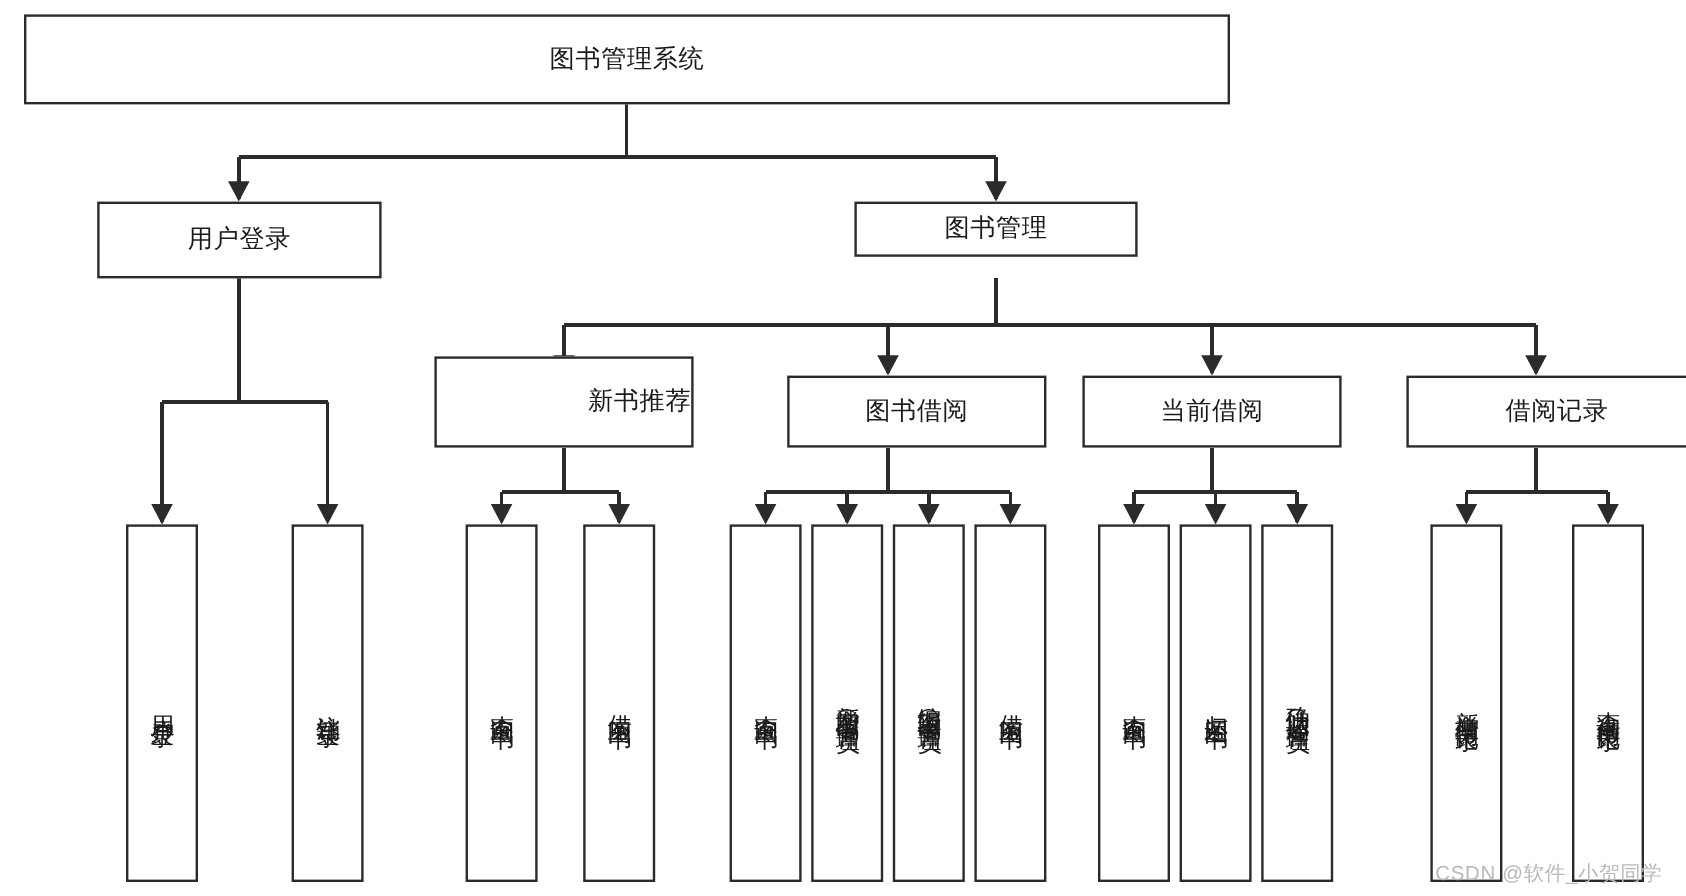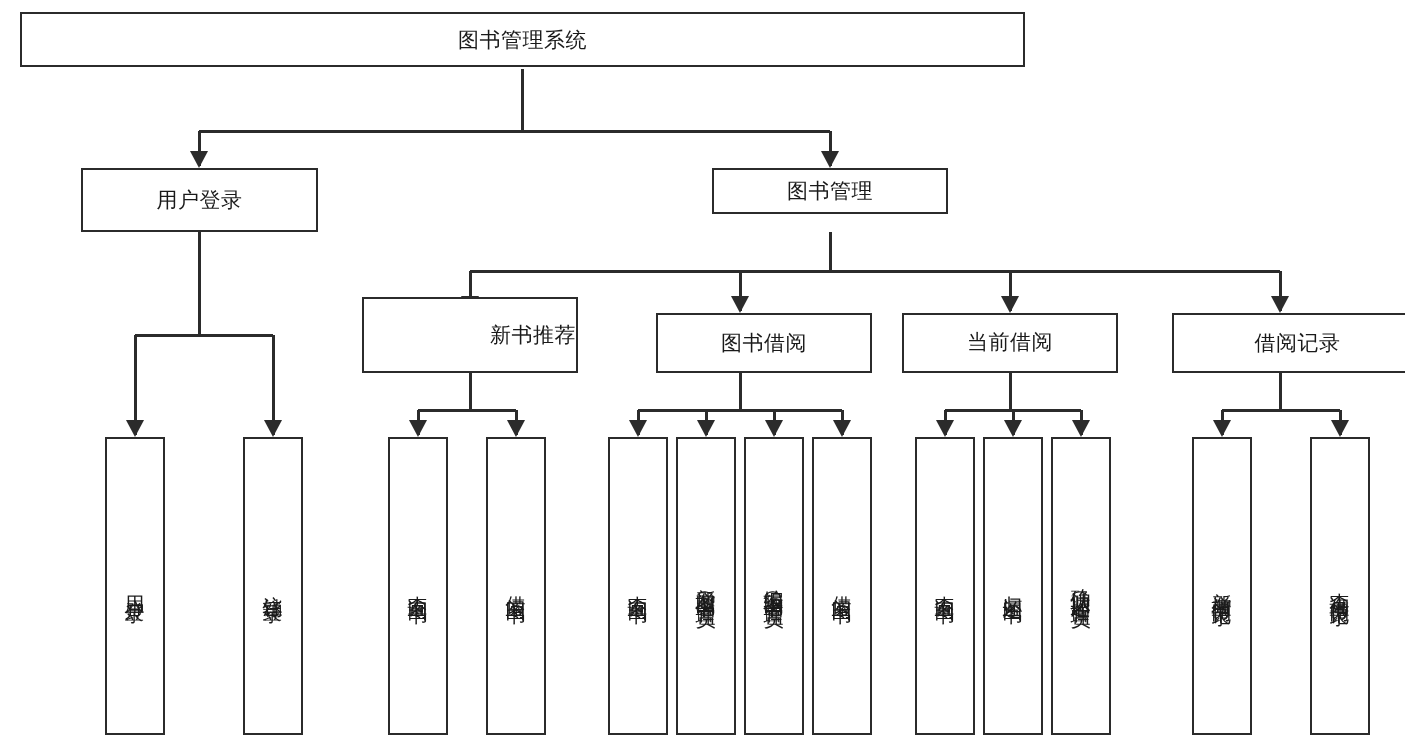--- a/index.html
+++ b/index.html
@@ -117,37 +117,37 @@
       <polygon points="1072,420 1090,420 1081,437" fill="#2b2b2b"></polygon>
       <line x1="1280" y1="373" x2="1280" y2="410" stroke="#2b2b2b" stroke-width="3" shape-rendering="crispEdges"></line>
       <line x1="1222" y1="410" x2="1340" y2="410" stroke="#2b2b2b" stroke-width="3" shape-rendering="crispEdges"></line>
       <line x1="1222" y1="410" x2="1222" y2="435" stroke="#2b2b2b" stroke-width="3" shape-rendering="crispEdges"></line>
       <polygon points="1213,420 1231,420 1222,437" fill="#2b2b2b"></polygon>
       <line x1="1340" y1="410" x2="1340" y2="435" stroke="#2b2b2b" stroke-width="3" shape-rendering="crispEdges"></line>
       <polygon points="1331,420 1349,420 1340,437" fill="#2b2b2b"></polygon>
     </svg>
 
   <div id="node-layer">
-      <div class="node-box horizontal" style="left: 20px; top: 12px; width: 1005px; height: 55px; border-color: rgb(43, 43, 43);">
+      <div class="node-box horizontal" style="left: 20px; top: 12px; width: 1005px; height: 75px; border-color: rgb(43, 43, 43);">
         <span class="node-label" style="color: rgb(26, 26, 26);">图书管理系统</span>
       </div>
       <div class="node-box horizontal" style="left: 81px; top: 168px; width: 237px; height: 64px; border-color: rgb(43, 43, 43);">
         <span class="node-label" style="color: rgb(26, 26, 26);">用户登录</span>
       </div>
       <div class="node-box horizontal" style="left: 712px; top: 168px; width: 236px; height: 46px; border-color: rgb(43, 43, 43);">
         <span class="node-label" style="color: rgb(26, 26, 26);">图书管理</span>
       </div>
       <div class="node-box horizontal" style="left: 362px; top: 297px; width: 216px; height: 76px; border-color: rgb(43, 43, 43); justify-content: flex-end;">
         <span class="node-label" style="color: rgb(26, 26, 26);">新书推荐</span>
       </div>
       <div class="node-box horizontal" style="left: 656px; top: 313px; width: 216px; height: 60px; border-color: rgb(43, 43, 43);">
         <span class="node-label" style="color: rgb(26, 26, 26);">图书借阅</span>
       </div>
       <div class="node-box horizontal" style="left: 902px; top: 313px; width: 216px; height: 60px; border-color: rgb(43, 43, 43);">
-        <span class="node-label" style="color: rgb(26, 26, 26); font-family: Liberation Serif, serif;">当前借阅</span>
+        <span class="node-label" style="color: rgb(26, 26, 26);">当前借阅</span>
       </div>
       <div class="node-box horizontal" style="left: 1172px; top: 313px; width: 251px; height: 60px; border-color: rgb(43, 43, 43);">
         <span class="node-label" style="color: rgb(26, 26, 26);">借阅记录</span>
       </div>
       <div class="node-box vertical" style="left: 105px; top: 437px; width: 60px; height: 298px; border-color: rgb(43, 43, 43);">
         <span class="node-label" style="color: rgb(26, 26, 26);">用户登录</span>
       </div>
       <div class="node-box vertical" style="left: 243px; top: 437px; width: 60px; height: 298px; border-color: rgb(43, 43, 43);">
         <span class="node-label" style="color: rgb(26, 26, 26);">注销登录</span>
       </div>
@@ -179,14 +179,15 @@
         <span class="node-label" style="color: rgb(26, 26, 26);">确认归还（管理员）</span>
       </div>
       <div class="node-box vertical" style="left: 1192px; top: 437px; width: 60px; height: 298px; border-color: rgb(43, 43, 43);">
         <span class="node-label" style="color: rgb(26, 26, 26);">新增借阅记录</span>
       </div>
       <div class="node-box vertical" style="left: 1310px; top: 437px; width: 60px; height: 298px; border-color: rgb(43, 43, 43);">
         <span class="node-label" style="color: rgb(26, 26, 26);">查询借阅记录</span>
       </div>
     </div>
 
+  <div class="watermark" style="left: 1196px; top: 716px; color: rgb(185, 185, 185);">CSDN @软件_小贺同学</div>
 
 </div>
 
 </body></html>

